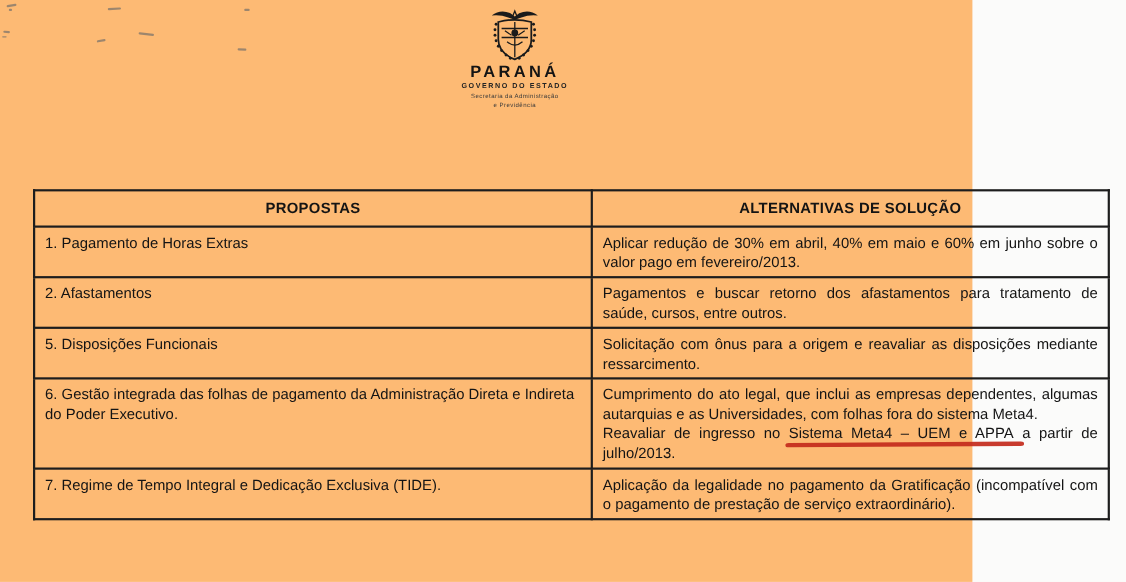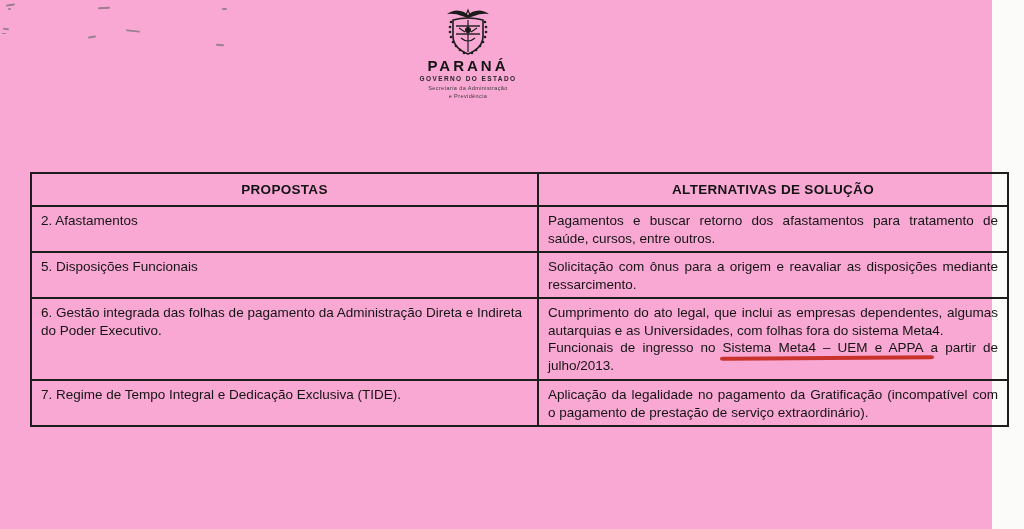--- a/index.html
+++ b/index.html
@@ -7,23 +7,23 @@
     padding: 0;
     width: 1024px;
     height: 529px;
     background: #fbfbfa;
     overflow: hidden;
     font-family: "Liberation Sans", "DejaVu Sans", sans-serif;
     -webkit-font-smoothing: antialiased;
   }
   .page {
     position: relative;
-    width: 992px;
+    width: 884px;
     height: 529px;
-    background: #f9a8d4;
+    background: #fdba74;
     color: #161616;
   }
 
   
   .speck {
     position: absolute;
     background: #6a6a6a;
     opacity: 0.65;
     border-radius: 1px;
   }
@@ -201,36 +201,42 @@
         <col class="c-left">
         <col class="c-right">
       </colgroup>
       <thead>
         <tr>
           <th>PROPOSTAS</th>
           <th>ALTERNATIVAS DE SOLUÇÃO</th>
         </tr>
       </thead>
       <tbody id="table-body">
+          <tr class="row-0">
+            <td class="prop-cell">1. Pagamento de Horas Extras</td>
+            <td class="alt-cell">
+              <p><span>Aplicar redução de 30% em abril, 40% em maio e 60% em junho sobre o valor pago em fevereiro/2013.</span></p>
+            </td>
+          </tr>
           <tr class="row-1">
             <td class="prop-cell">2. Afastamentos</td>
             <td class="alt-cell">
               <p><span>Pagamentos e buscar retorno dos afastamentos para tratamento de saúde, cursos, entre outros.</span></p>
             </td>
           </tr>
           <tr class="row-4">
             <td class="prop-cell">5. Disposições Funcionais</td>
             <td class="alt-cell">
               <p><span>Solicitação com ônus para a origem e reavaliar as disposições mediante ressarcimento.</span></p>
             </td>
           </tr>
           <tr class="row-5">
             <td class="prop-cell">6. Gestão integrada das folhas de pagamento da Administração Direta e Indireta do Poder Executivo.</td>
             <td class="alt-cell">
-              <p><span>Cumprimento do ato legal, que inclui as empresas dependentes, algumas autarquias e as Universidades, com folhas fora do sistema Meta4.</span><br><span>Funcionais de ingresso no </span><span class="red-underline">Sistema Meta4 – UEM e APPA</span><span> a partir de julho/2013.</span></p>
+              <p><span>Cumprimento do ato legal, que inclui as empresas dependentes, algumas autarquias e as Universidades, com folhas fora do sistema Meta4.</span><br><span>Reavaliar de ingresso no </span><span class="red-underline">Sistema Meta4 – UEM e APPA</span><span> a partir de julho/2013.</span></p>
             </td>
           </tr>
           <tr class="row-6">
             <td class="prop-cell">7. Regime de Tempo Integral e Dedicação Exclusiva (TIDE).</td>
             <td class="alt-cell">
               <p><span>Aplicação da legalidade no pagamento da Gratificação (incompatível com o pagamento de prestação de serviço extraordinário).</span></p>
             </td>
           </tr>
         </tbody>
     </table>

